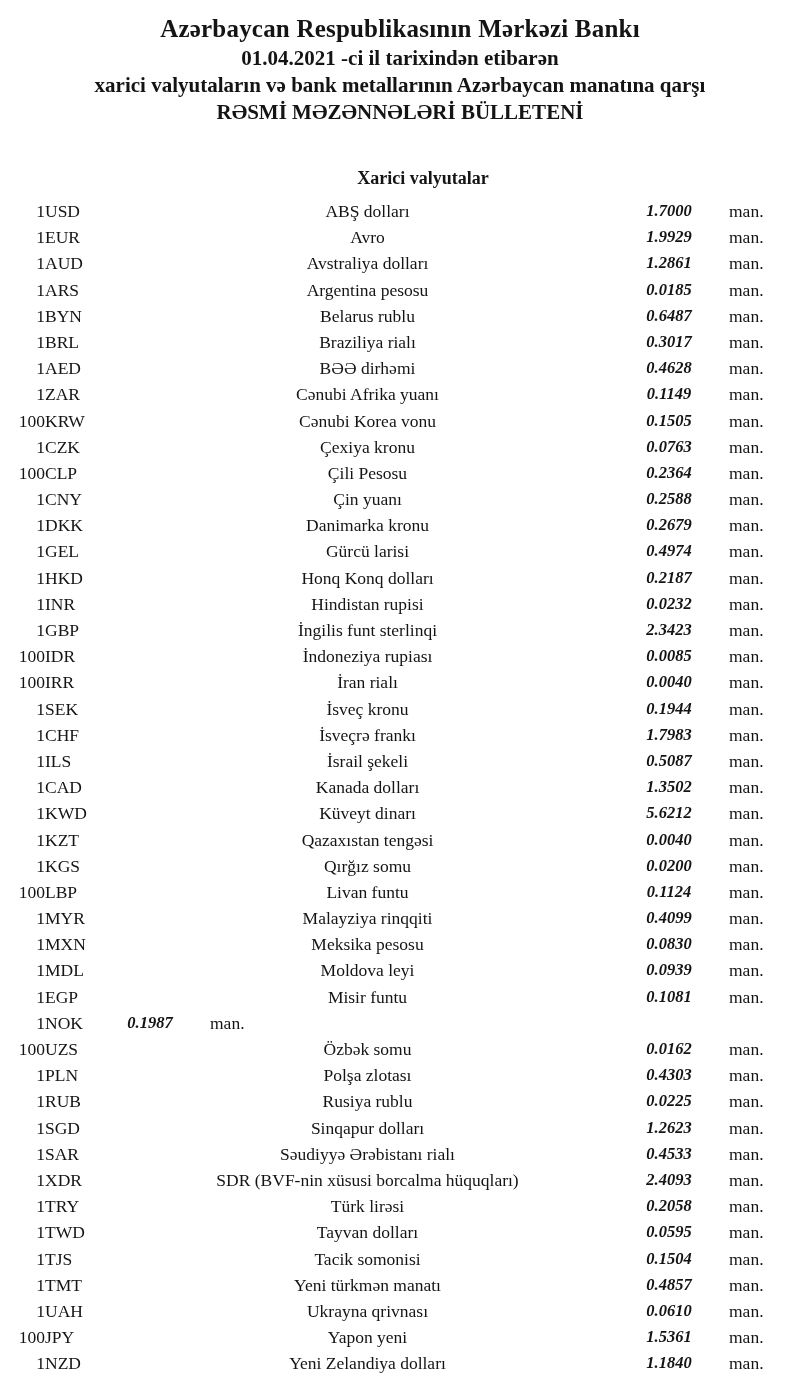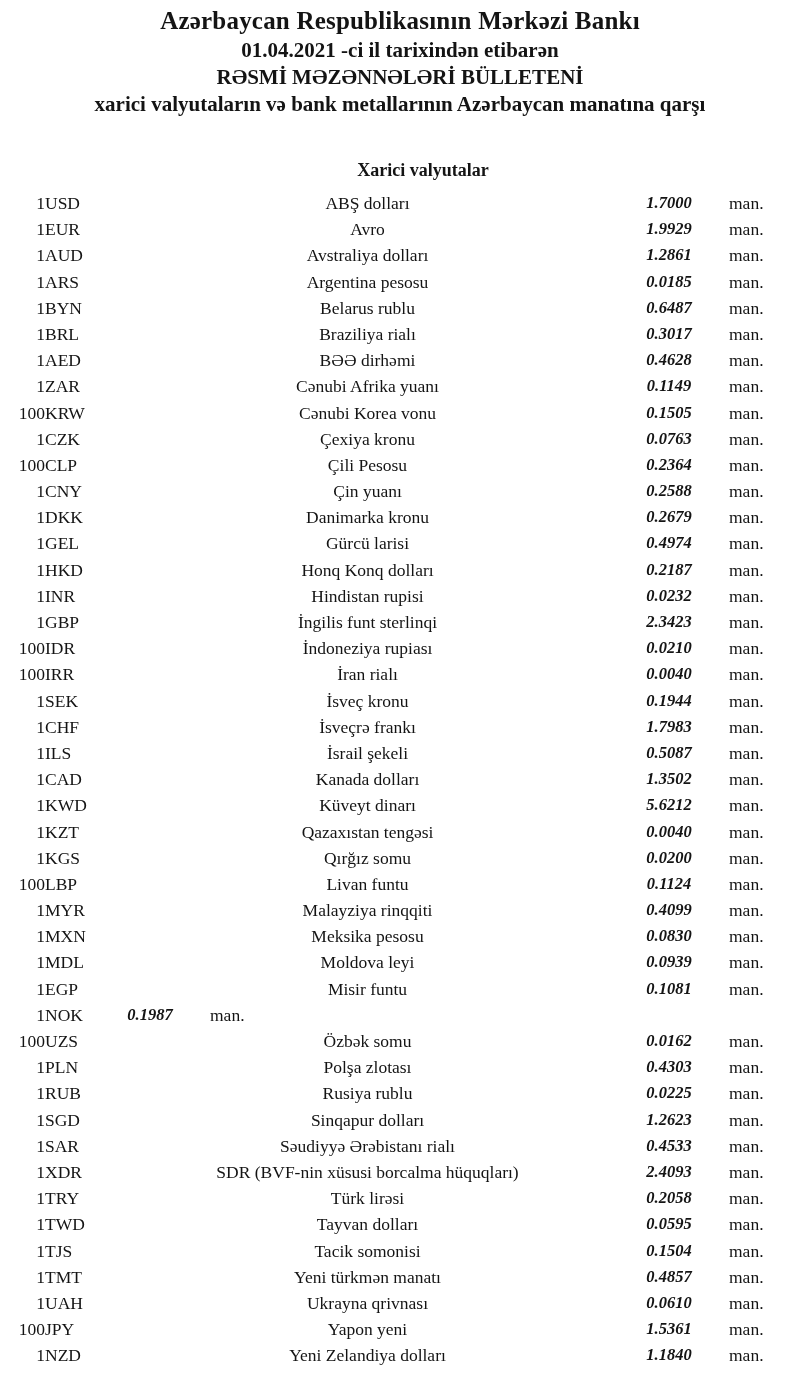--- a/index.html
+++ b/index.html
@@ -3,21 +3,21 @@
 <meta charset="utf-8">
 <style>
   * { margin:0; padding:0; box-sizing:border-box; }
   html,body { background:#ffffff; }
   body {
     width:800px; height:1376px;
     font-family:"Liberation Serif", serif;
     color:#141414;
     overflow:hidden;
   }
-  .page { width:800px; height:1376px; padding-top:4px; }
+  .page { width:800px; height:1376px; padding-top:12px; }
 
   .doc-header { text-align:center; }
   .doc-title  { font-size:25px; font-weight:bold; line-height:33px; letter-spacing:0.2px; }
   .doc-line   { font-size:21px; font-weight:bold; line-height:27px; }
 
   .section-title {
     text-align:center; font-size:18px; font-weight:bold;
     margin-top:40px; line-height:25px;margin-left:46px;
   }
 
@@ -34,22 +34,22 @@
   .col-unit    { width:58px;  text-align:left; padding-left:15px; }
 </style>
 </head>
 <body>
 
 <div class="page">
 
   <div class="doc-header">
     <div class="doc-title">Azərbaycan Respublikasının Mərkəzi Bankı</div>
     <div class="doc-line">01.04.2021 -ci il tarixindən etibarən</div>
+    <div class="doc-line">xarici valyutaların və bank metallarının Azərbaycan manatına qarşı</div>
     <div class="doc-line">RƏSMİ MƏZƏNNƏLƏRİ BÜLLETENİ</div>
-    <div class="doc-line">xarici valyutaların və bank metallarının Azərbaycan manatına qarşı</div>
   </div>
 
   <div class="section-title">Xarici valyutalar</div>
 
   <div class="rates-table">
       <div class="rate-row">
     <span class="col-nominal">1</span>
     <span class="col-code">USD</span>
     <span class="col-name">ABŞ dolları</span>
     <span class="col-rate">1.7000</span>
@@ -164,21 +164,21 @@
     <span class="col-nominal">1</span>
     <span class="col-code">GBP</span>
     <span class="col-name">İngilis funt sterlinqi</span>
     <span class="col-rate">2.3423</span>
     <span class="col-unit">man.</span>
   </div>
       <div class="rate-row">
     <span class="col-nominal">100</span>
     <span class="col-code">IDR</span>
     <span class="col-name">İndoneziya rupiası</span>
-    <span class="col-rate">0.0210</span>
+    <span class="col-rate">0.0085</span>
     <span class="col-unit">man.</span>
   </div>
       <div class="rate-row">
     <span class="col-nominal">100</span>
     <span class="col-code">IRR</span>
     <span class="col-name">İran rialı</span>
     <span class="col-rate">0.0040</span>
     <span class="col-unit">man.</span>
   </div>
       <div class="rate-row">

